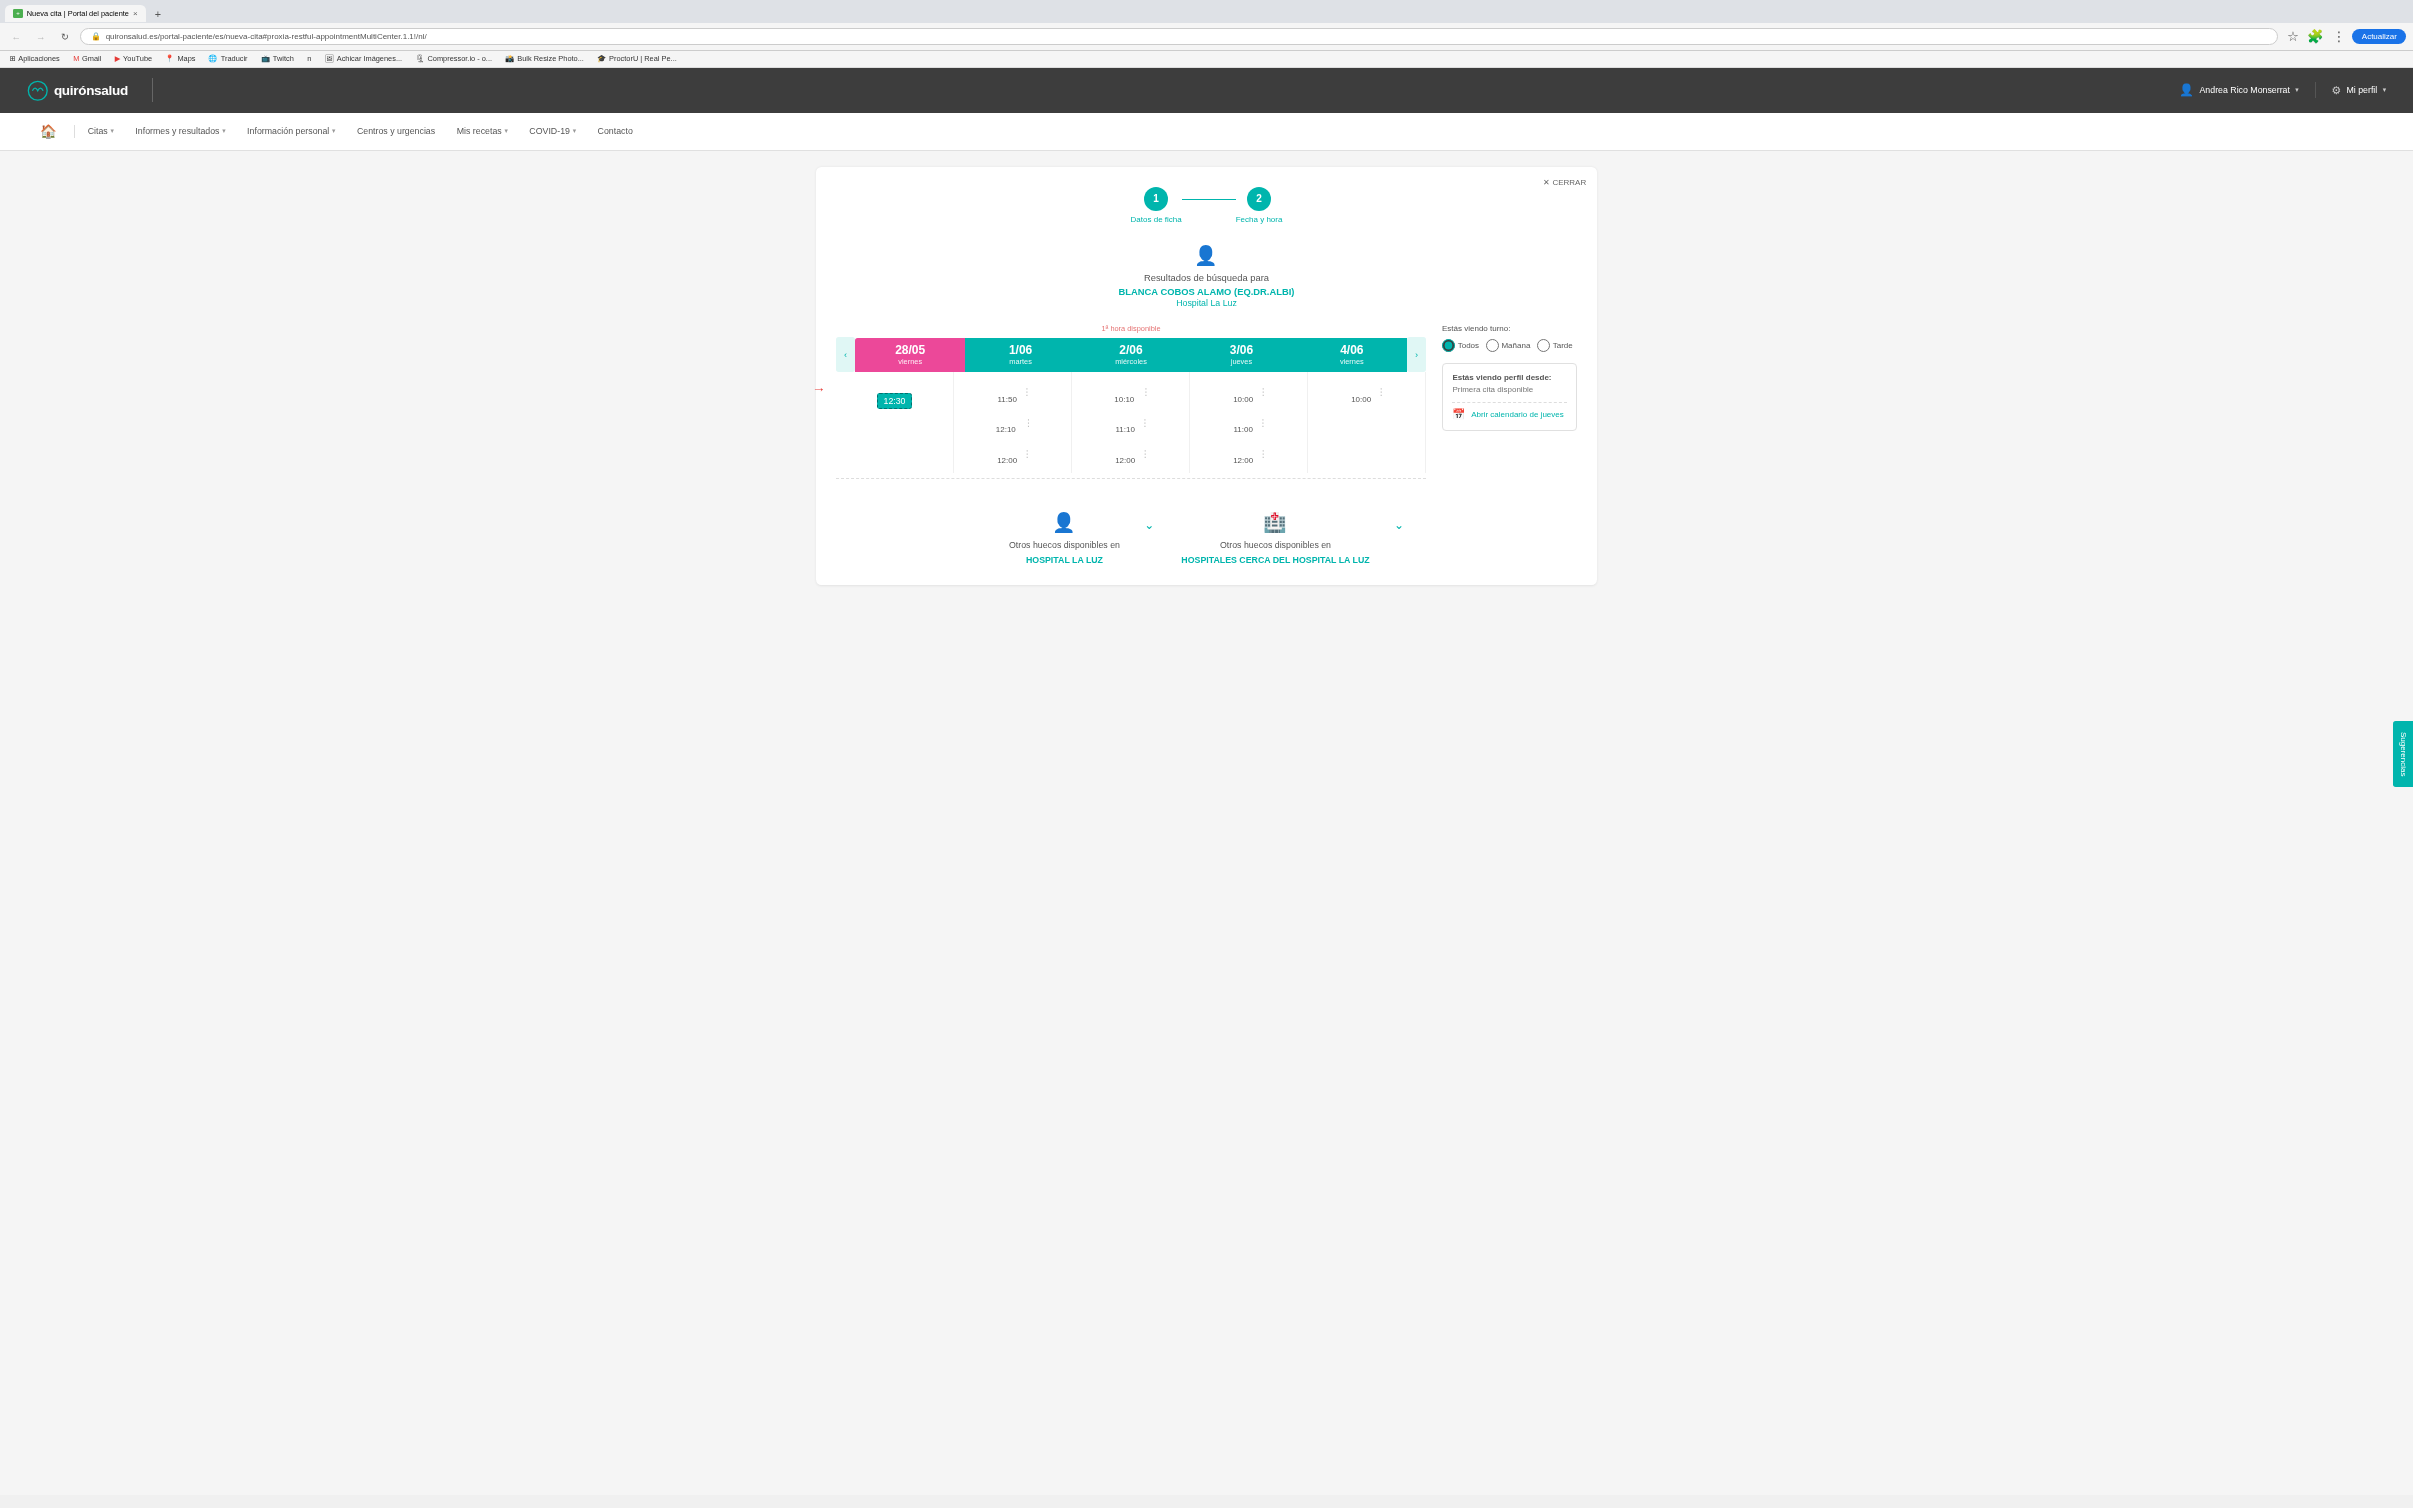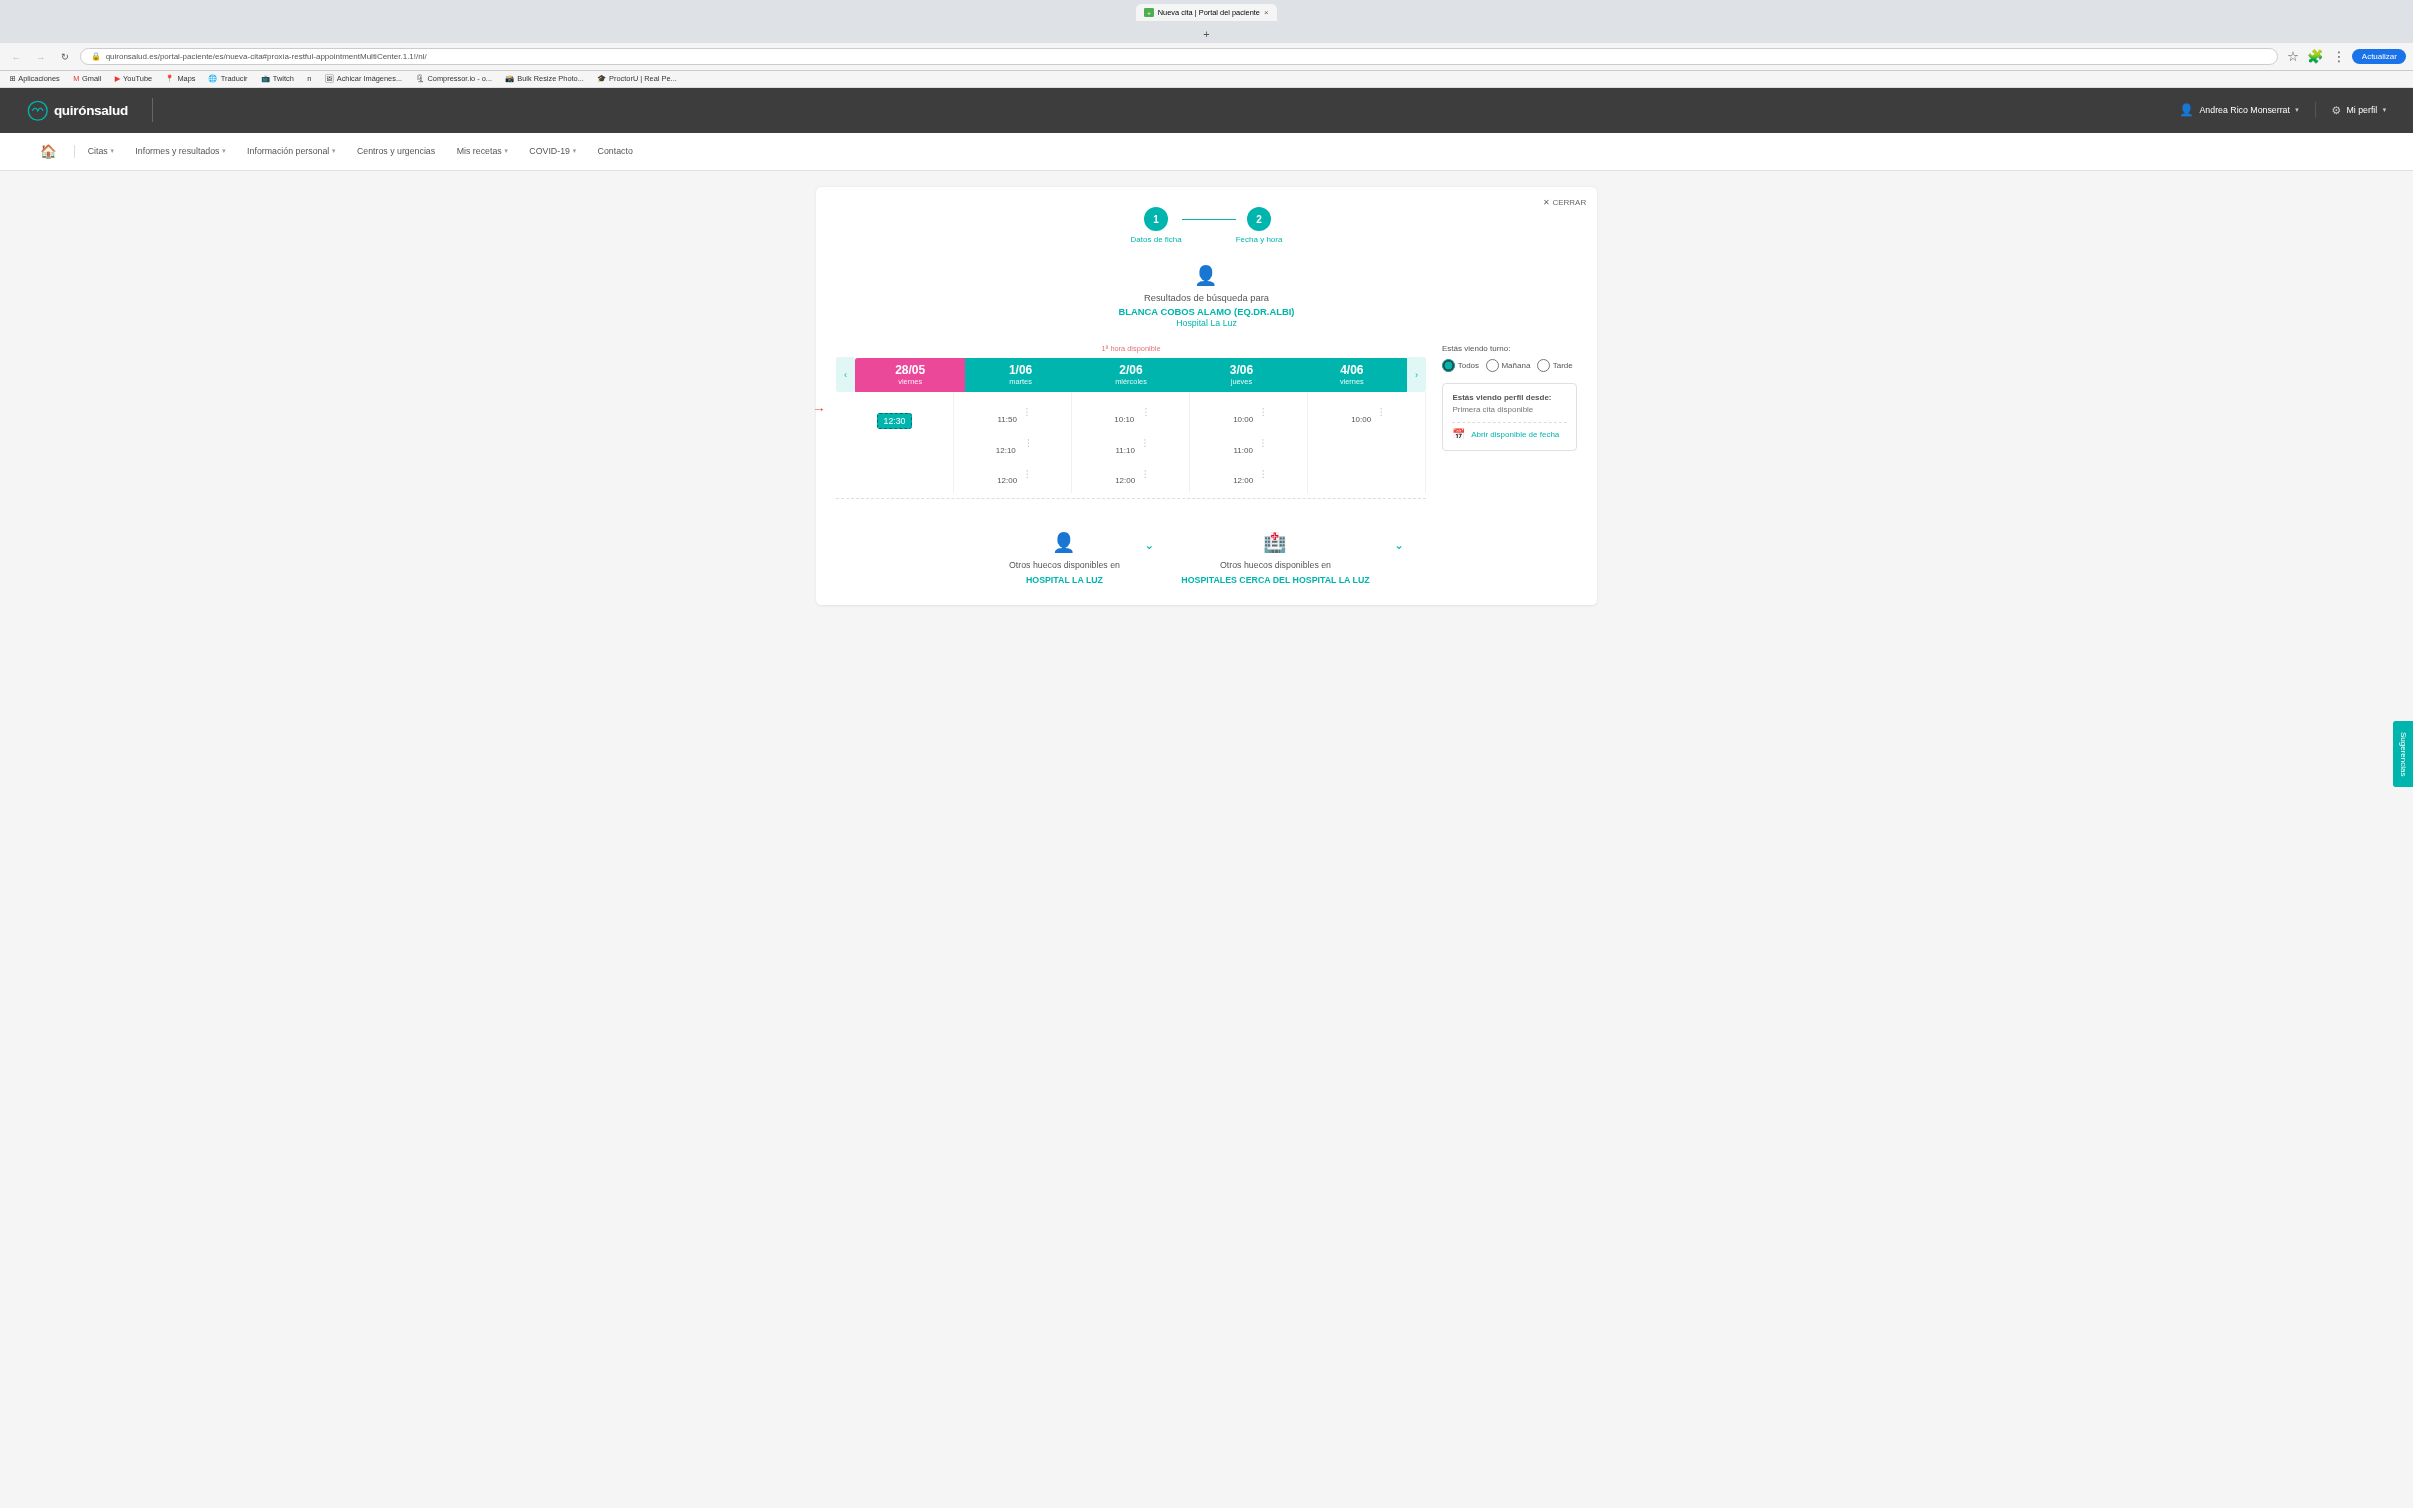--- a/index.html
+++ b/index.html
@@ -1,20 +1,20 @@
 <!DOCTYPE html>
 <html style="font-size:10.8px"><head>
   <meta charset="utf-8">
   <style>
     * { box-sizing: border-box; margin: 0; padding: 0; }
     body { font-family: Arial, sans-serif; background: #f0f0f0; font-size: 9.4px; }
 
     
     .browser-chrome { background: #dee1e6; width: 100%; }
-    .tab-bar { display: flex; align-items: center; padding: 4px 5.4px 0; gap: 2.7px; flex-direction: column; }
+    .tab-bar { display: flex; align-items: center; padding: 4px 5.4px 0; gap: 2.7px; }
     .tab { background: white; border-radius: 5.4px 5.4px 0 0; padding: 4px 8px; display: flex; align-items: center; gap: 4px; font-size: 8px; max-width: 148px; min-width: 108px; }
     .tab.active { background: #f5f5f5; }
     .tab-favicon { width: 9.4px; height: 9.4px; border-radius: 1.3px; background: #4caf50; display: inline-block; }
     .tab-title { flex: 1; overflow: hidden; text-overflow: ellipsis; white-space: nowrap; font-size: 7.4px; }
     .tab-close { cursor: pointer; color: #666; font-size: 8px; }
     .new-tab-btn { width: 19px; height: 19px; border-radius: 50%; display: flex; align-items: center; justify-content: center; cursor: pointer; font-size: 10.8px; color: #555; }
 
     .nav-bar { background: #f5f5f5; display: flex; align-items: center; padding: 4px 6.7px; gap: 5.4px; border-bottom: 0.7px solid #ccc; }
     .nav-btn { width: 19px; height: 19px; border-radius: 50%; display: flex; align-items: center; justify-content: center; cursor: pointer; color: #555; font-size: 9.4px; border: none; background: none; }
     .nav-btn.disabled { color: #bbb; cursor: default; }
@@ -406,21 +406,21 @@
               <span>Tarde</span>
             </label>
           </div>
 
           <div class="date-info-box">
             <div class="date-info-title">Estás viendo perfil desde:</div>
             <div class="date-info-value">Primera cita disponible</div>
             <div class="dashed-separator"></div>
             <a class="calendar-open-btn" href="#">
               <span class="calendar-btn-icon">📅</span>
-              <span>Abrir disponible de fecha</span>
+              <span>Abrir calendario de jueves</span>
             </a>
           </div>
         </div>
       </div>
 
       <div class="bottom-section">
         <div style="display:flex; align-items:flex-start; gap:10.8px;">
           <div class="bottom-item">
             <span class="bottom-icon">👤</span>
             <span class="bottom-text">Otros huecos disponibles en</span>

